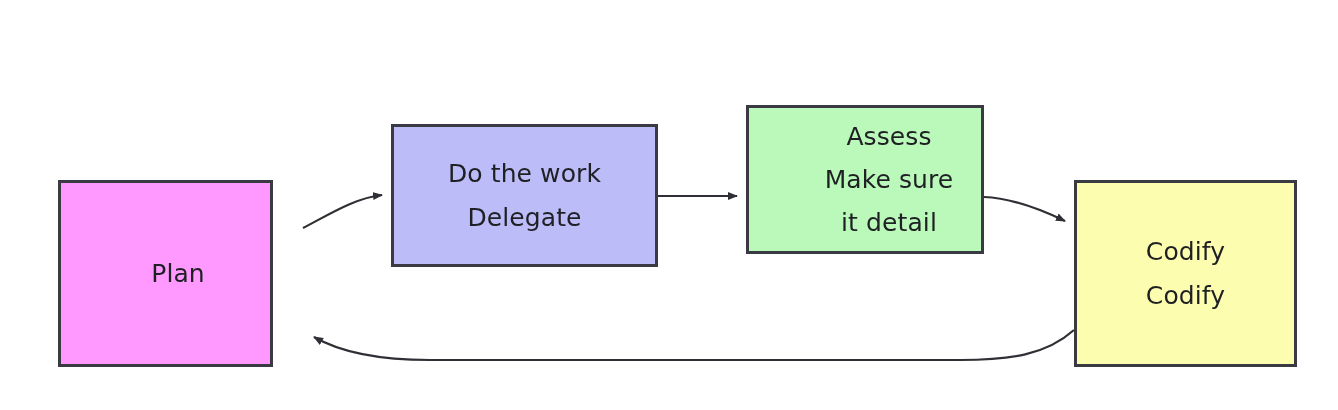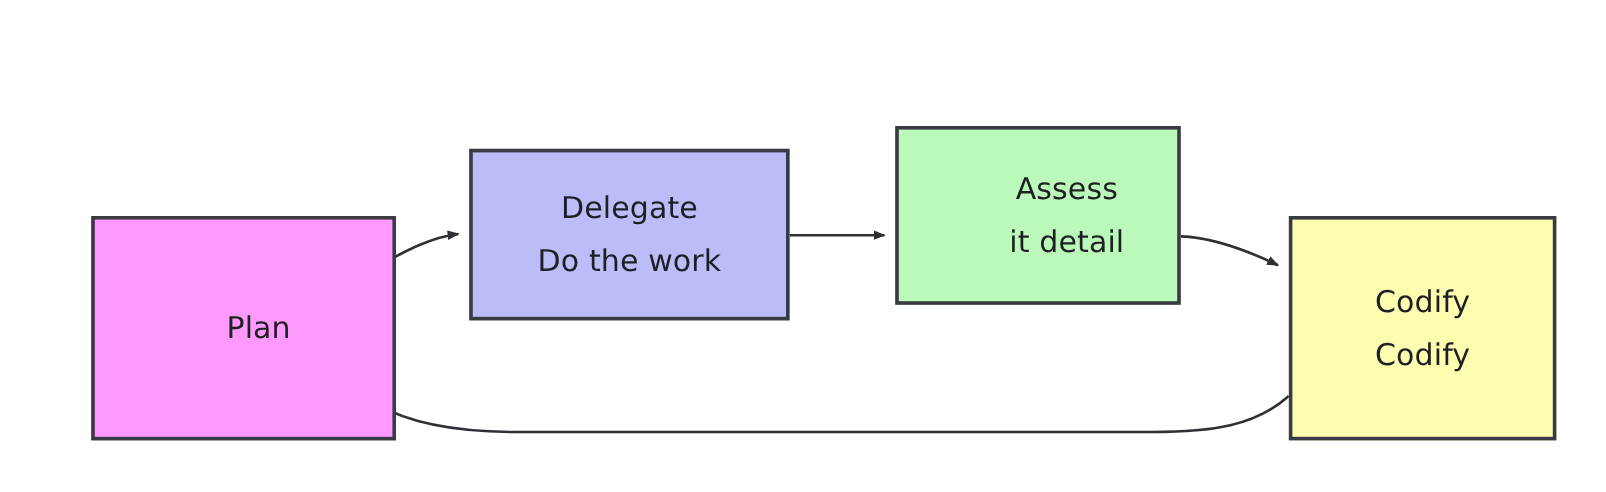--- a/index.html
+++ b/index.html
@@ -38,21 +38,21 @@
     z-index: 2;
   }
   .node-line {
     color: #1f2023;
     font-size: 25px;
     line-height: 1.73;
     white-space: nowrap;
     text-align: center;
     letter-spacing: 0.1px;
   }
-  #node-plan   { left: 76px;   top: 180px; width: 254px; height: 187px; padding-left: 25px; }
+  #node-plan   { left: 58px;   top: 180px; width: 215px; height: 187px; padding-left: 25px; }
   #node-delegate { left: 391px; top: 124px; width: 267px; height: 143px; }
   #node-assess { left: 746px;  top: 105px; width: 238px; height: 149px; padding-left: 48px; }
   #node-codify { left: 1074px; top: 180px; width: 223px; height: 187px; }
 </style>
 </head>
 <body>
 
 <div id="diagram-canvas">
 
   <svg id="edge-layer" viewBox="0 0 1338 410">
@@ -69,26 +69,27 @@
     <path d="M984,197 C1012,198 1040,209 1065,221" fill="none" stroke="#2f2f35" stroke-width="2.2" marker-end="url(#arrowhead)"></path>
 
     <path d="M1074,330 C1046,355 1010,360 960,360 L430,360 C380,360 340,352 314,337" fill="none" stroke="#2f2f35" stroke-width="2.2" marker-end="url(#arrowhead)"></path>
   </svg>
 
   <div class="node" id="node-plan" style="background:#ff99ff;">
     <div class="node-line">Plan</div>
   </div>
 
   <div class="node" id="node-delegate" style="background:#bcbcf9;">
+    <div class="node-line">Do the work</div>
     <div class="node-line">Delegate</div>
-    <div class="node-line">Do the work</div>
   </div>
 
   <div class="node" id="node-assess" style="background:#bbf9bb;">
     <div class="node-line">Assess</div>
+    <div class="node-line">Make sure</div>
     <div class="node-line">it detail</div>
   </div>
 
   <div class="node" id="node-codify" style="background:#fdfdb0;">
     <div class="node-line">Codify</div>
     <div class="node-line">Codify</div>
   </div>
 
 </div>
 

